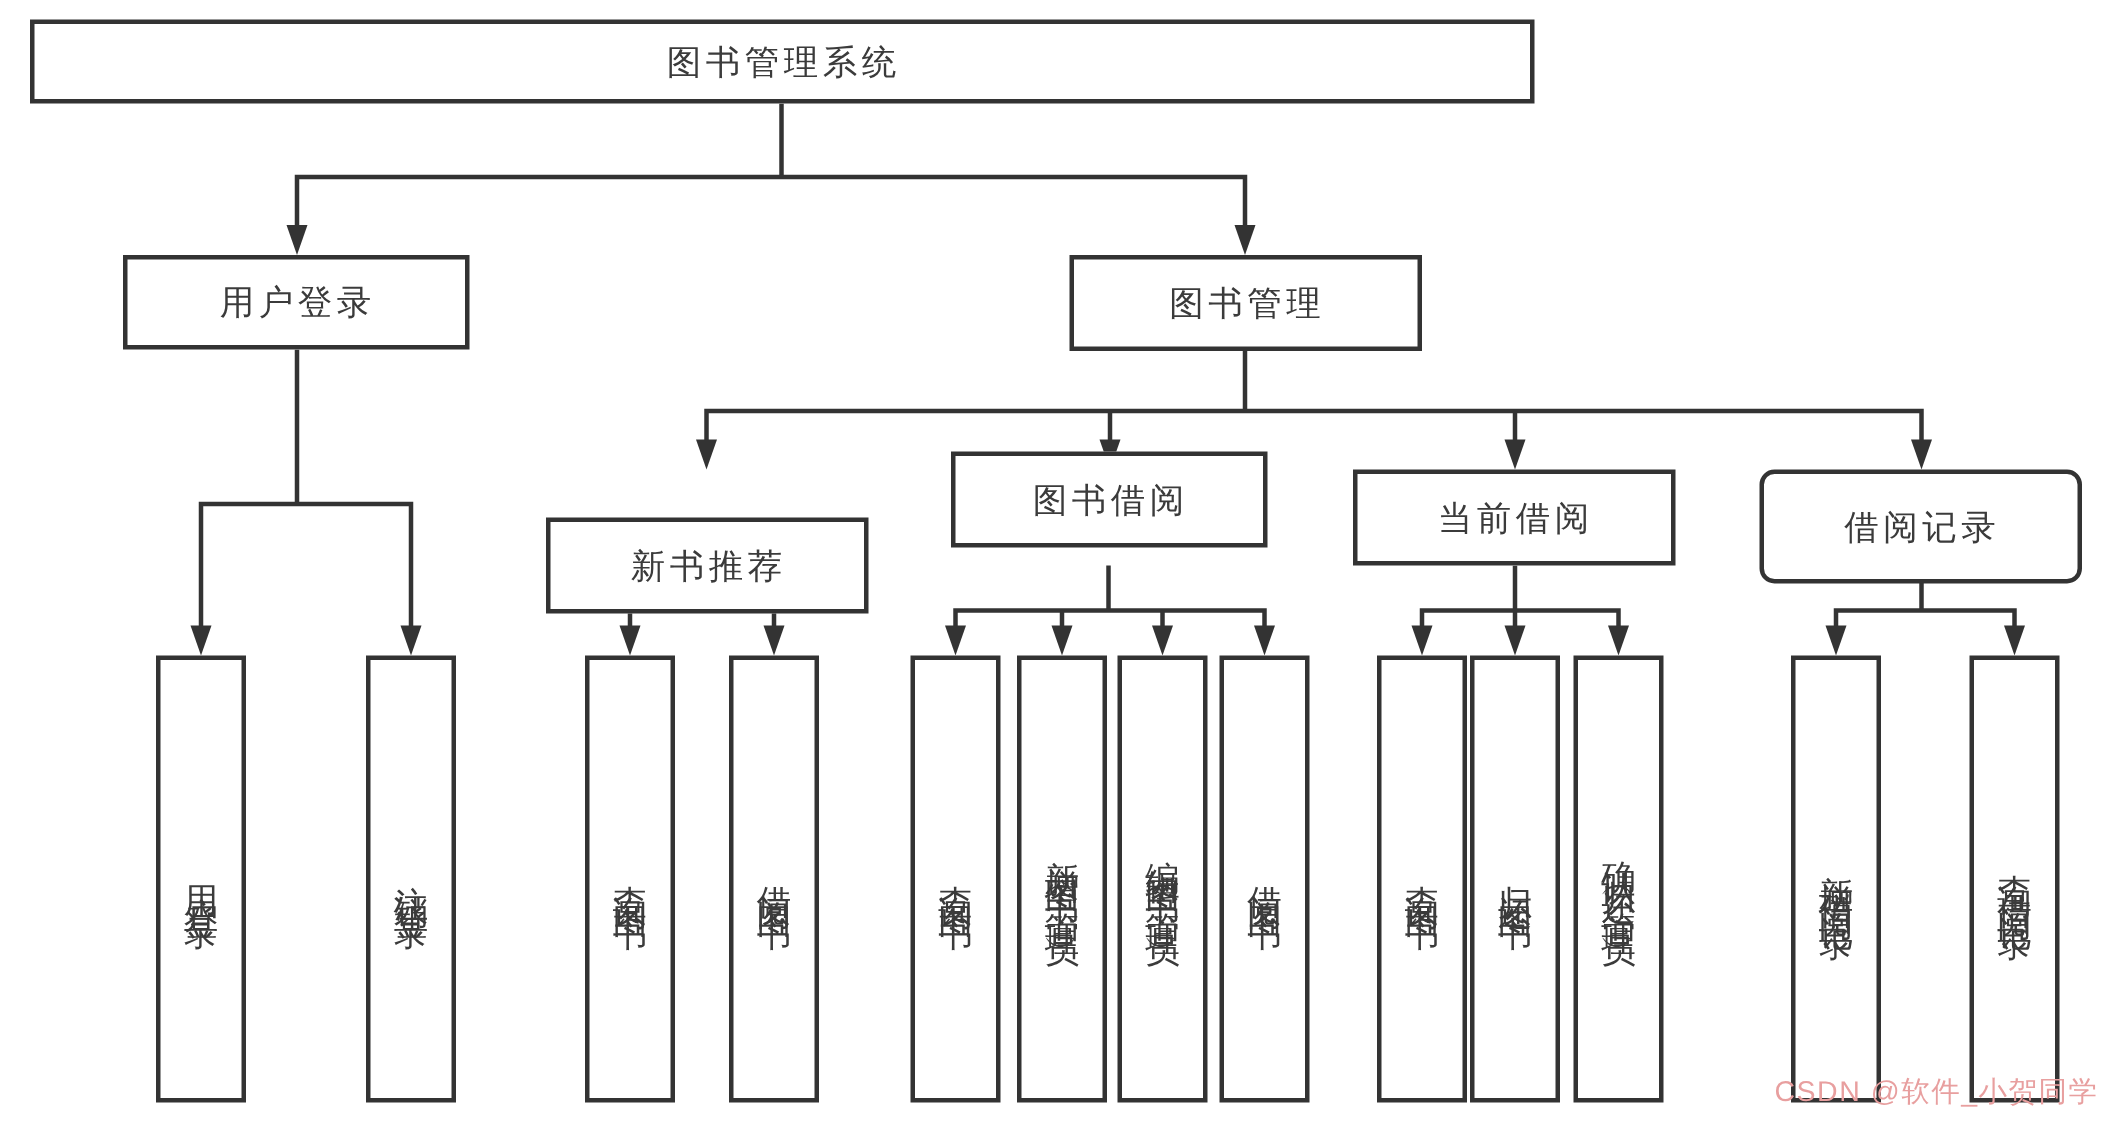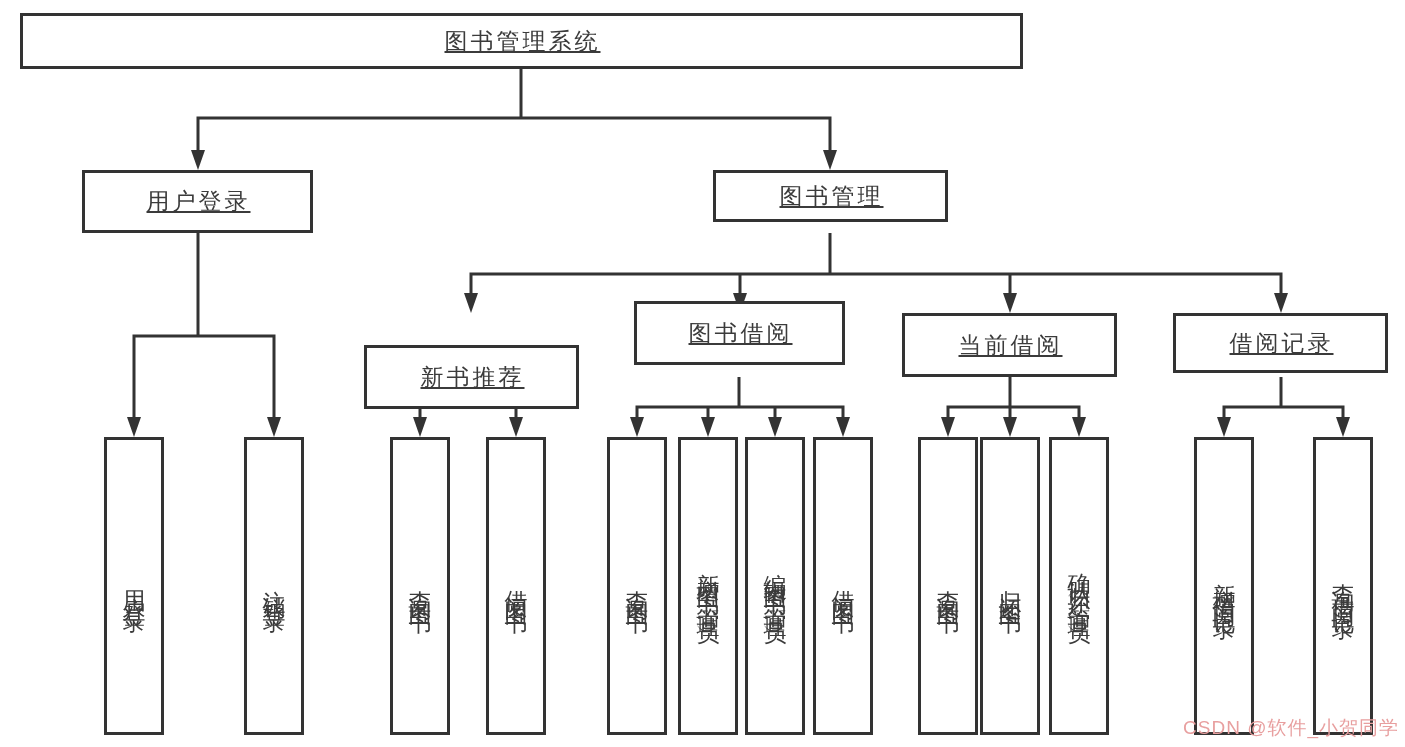--- a/index.html
+++ b/index.html
@@ -29,21 +29,21 @@
     color: #3b3b3b;
     display: flex;
     align-items: center;
     justify-content: center;
     z-index: 1;
   }
   .node.h {
     font-size: 23px;
     letter-spacing: 3px;
   }
-  .node.h .lbl { transform: translateX(1px); white-space: nowrap; text-decoration: underline; }
+  .node.h .lbl { transform: translateX(1px); white-space: nowrap; }
   .node.v {
     width: 60px;
     top: 437px;
     height: 298px;
     font-size: 23px;
   }
   .node.v .lbl {
     writing-mode: vertical-rl;
     text-orientation: mixed;
     letter-spacing: 7px;
@@ -118,34 +118,34 @@
     </g>
   </svg>
 
   <div class="node h" style="left:20px; top:13px; width:1003px; height:56px;">
     <span class="lbl">图书管理系统</span>
   </div>
 
   <div class="node h" style="left:82px; top:170px; width:231px; height:63px;">
     <span class="lbl">用户登录</span>
   </div>
-  <div class="node h" style="left:713px; top:170px; width:235px; height:52px;">
+  <div class="node h" style="left:713px; top:170px; width:235px; height:64px;">
     <span class="lbl">图书管理</span>
   </div>
 
   <div class="node h" style="left:364px; top:313px; width:215px; height:64px;margin-top:32px;">
     <span class="lbl">新书推荐</span>
   </div>
   <div class="node h" style="left:634px; top:301px; width:211px; height:64px;">
     <span class="lbl">图书借阅</span>
   </div>
   <div class="node h" style="left:902px; top:313px; width:215px; height:64px;align-items:center;">
     <span class="lbl">当前借阅</span>
   </div>
-  <div class="node h" style="left:1173px; top:313px; width:215px; height:60px;">
+  <div class="node h" style="left:1173px; top:313px; width:215px; height:76px;border-radius:10px;">
     <span class="lbl">借阅记录</span>
   </div>
 
   <div class="node v" style="left:104px;">
     <span class="lbl">用户登录</span>
   </div>
   <div class="node v" style="left:244px;">
     <span class="lbl">注销登录</span>
   </div>
   <div class="node v" style="left:390px;">

